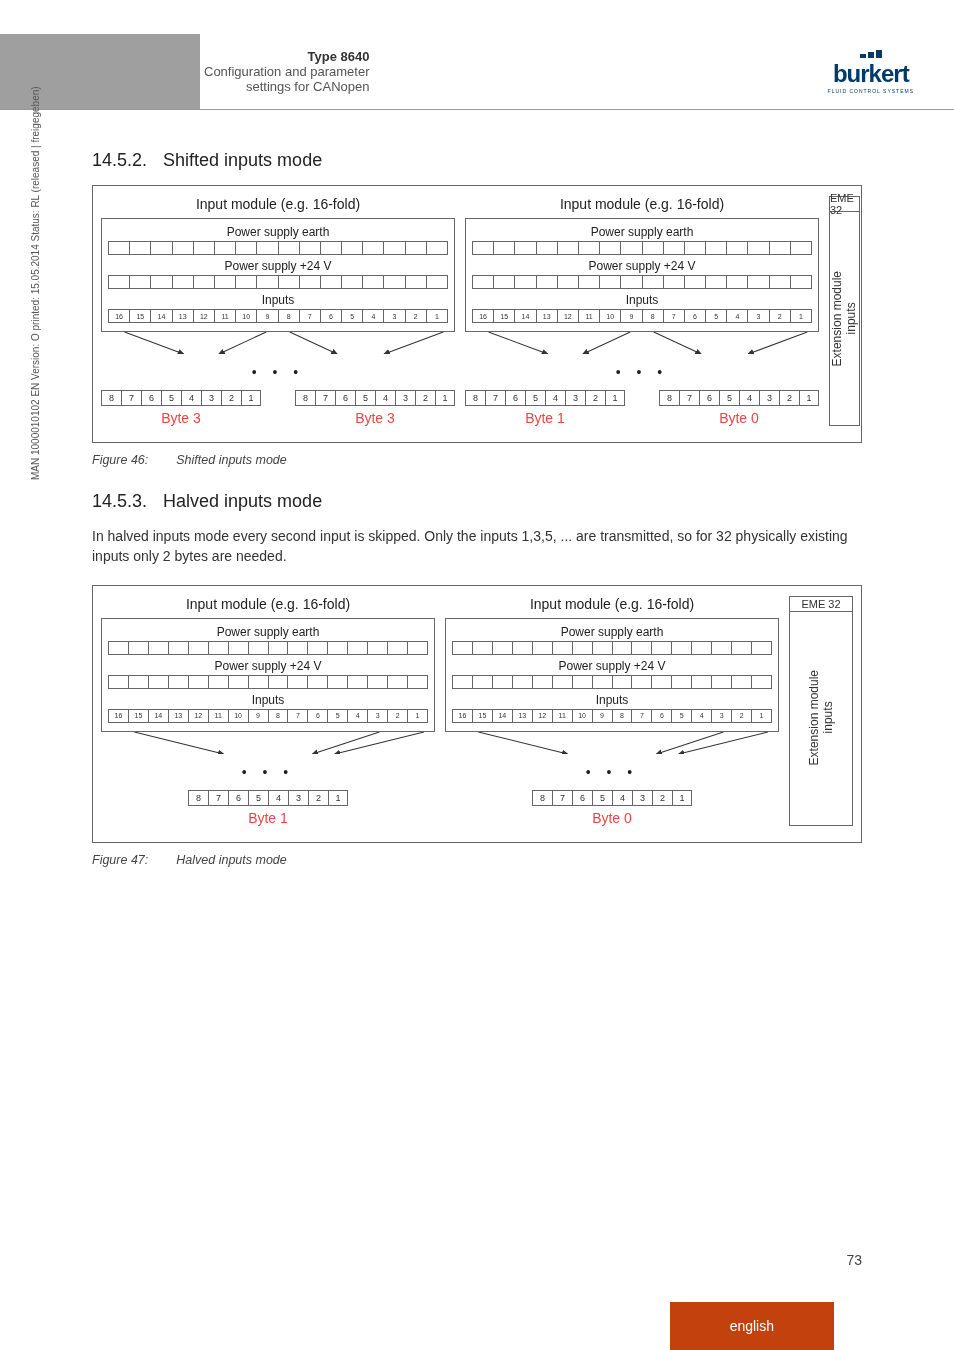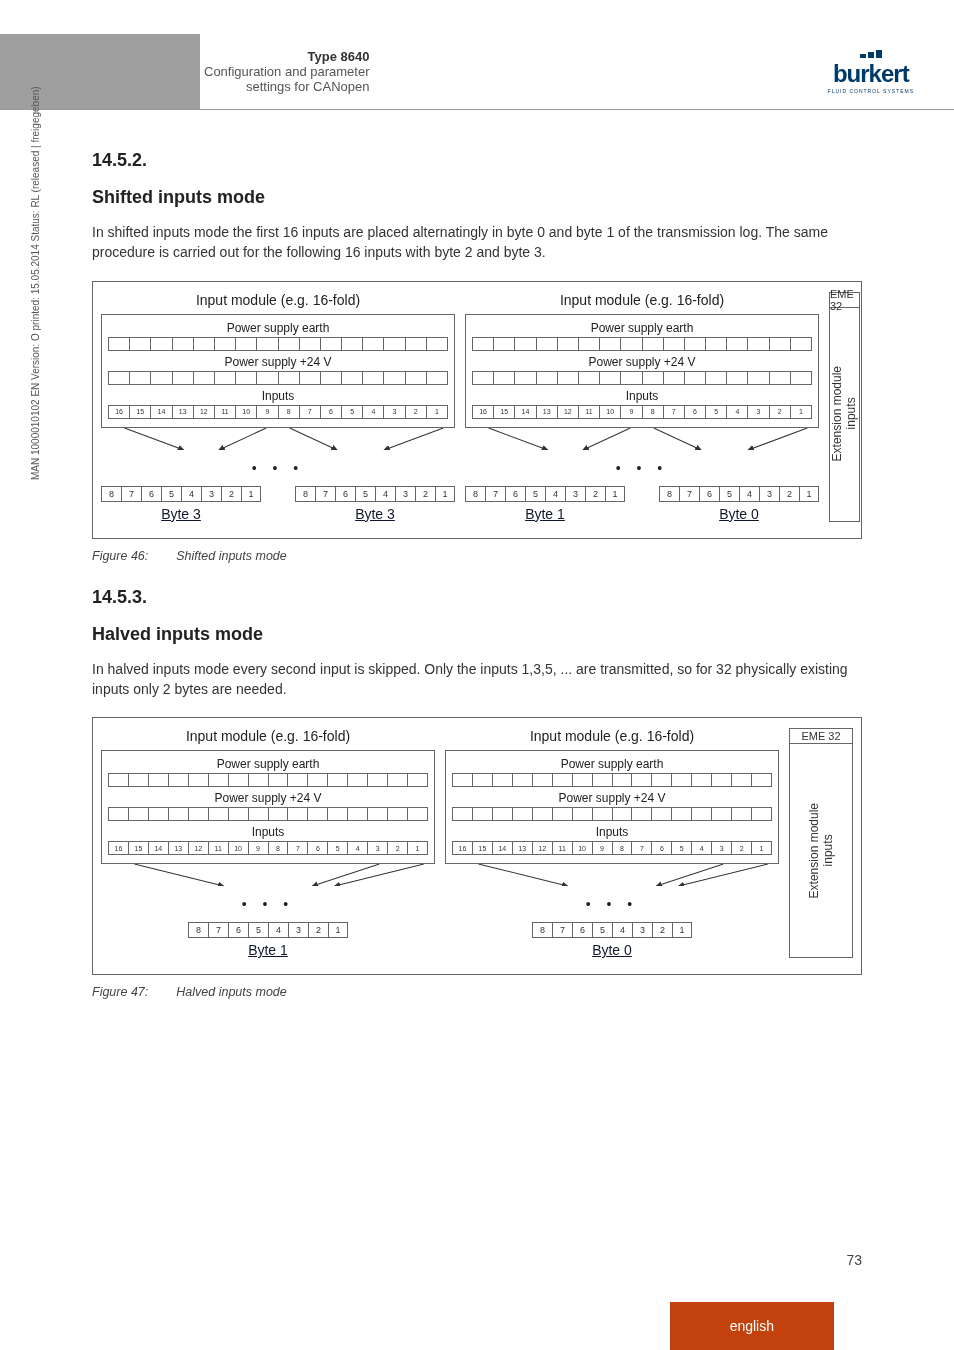--- a/index.html
+++ b/index.html
@@ -23,21 +23,21 @@
   .header-titles .tbold { font-weight: bold; color: #333; }
   .logo { display: flex; flex-direction: column; align-items: center; }
   .logo-bars { display: flex; gap: 2px; margin-bottom: 2px; }
   .logo-bars span { width: 6px; height: 8px; background: #003a6b; display: inline-block; }
   .logo-bars span:nth-child(1){ height:4px; align-self:flex-end;}
   .logo-bars span:nth-child(2){ height:6px; align-self:flex-end;}
   .logo-bars span:nth-child(3){ height:8px; align-self:flex-end;}
   .logo-text { font-size: 24px; font-weight: bold; color: #003a6b; letter-spacing: -1px; }
   .logo-sub { font-size: 5px; color: #003a6b; letter-spacing: 1px; }
   .content { padding: 40px 92px 0 92px; }
-  h3.section-title { font-size: 18px; font-weight: bold; color: #222; display: flex; gap: 16px; margin-bottom: 14px; flex-direction: column; }
+  h3.section-title { font-size: 18px; font-weight: normal; color: #222; display: flex; gap: 16px; margin-bottom: 14px; }
   p.body-text { font-size: 14px; color: #333; line-height: 1.45; margin-bottom: 18px; }
   .figure-caption { font-size: 12.5px; font-style: italic; color: #444; margin: 10px 0 24px 0; display:flex; gap: 28px; }
   .diagram-wrap {
     border: 1px solid #666;
     padding: 10px 8px 16px 8px;
     display: flex;
     gap: 10px;
     align-items: stretch;
     position: relative;
   }
@@ -69,21 +69,21 @@
     font-size: 8px;
     display:flex; align-items:center; justify-content:center;
     background:#fff;
   }
   .pin:last-child { border-right:1px solid #666; }
   .dots { font-size: 14px; letter-spacing: 6px; color:#222; margin: 10px 0 6px; }
   .byte-area { display:flex; gap: 34px; width:100%; justify-content:center; margin-top:4px; }
   .byte-col { display:flex; flex-direction:column; align-items:center; gap:4px; }
   .byte-row { display:flex; }
   .byte-row .pin { width: 20px; flex: none; font-size:9px; height:16px; }
-  .byte-label { font-size: 14px; color:#0f172a;text-decoration:underline; }
+  .byte-label { font-size: 14px; color:#ef4444; }
   .side-panel { width: 64px; display:flex; flex-direction:column; align-items:center; }
   .side-top {
     border: 1px solid #666; width:100%; height: 16px; font-size:11px;
     display:flex; align-items:center; justify-content:center;
   }
   .side-bottom {
     border:1px solid #666; border-top:none; flex:1; width:100%;
     display:flex; align-items:center; justify-content:center;
     font-size:12px;
   }
@@ -133,21 +133,20 @@
 </div>
 
 <div class="side-spine">MAN 1000010102 EN Version: O printed: 15.05.2014 Status: RL (released | freigegeben)</div>
 
 <div class="content">
 
   <h3 class="section-title">
     <span>14.5.2.</span>
     <span>Shifted inputs mode</span>
   </h3>
-  <p class="body-text">In shifted inputs mode the first 16 inputs are placed alternatingly in byte 0 and byte 1 of the transmission log. The same procedure is carried out for the following 16 inputs with byte 2 and byte 3.</p>
 
   <div class="diagram-wrap">
 
     <div class="module">
       <div class="mod-title">Input module (e.g. 16-fold)</div>
       <div class="mod-inner">
         <div class="row-grp">
           <div class="row-label">Power supply earth</div>
           <div class="pin-row small">
               <div class="pin"></div>

